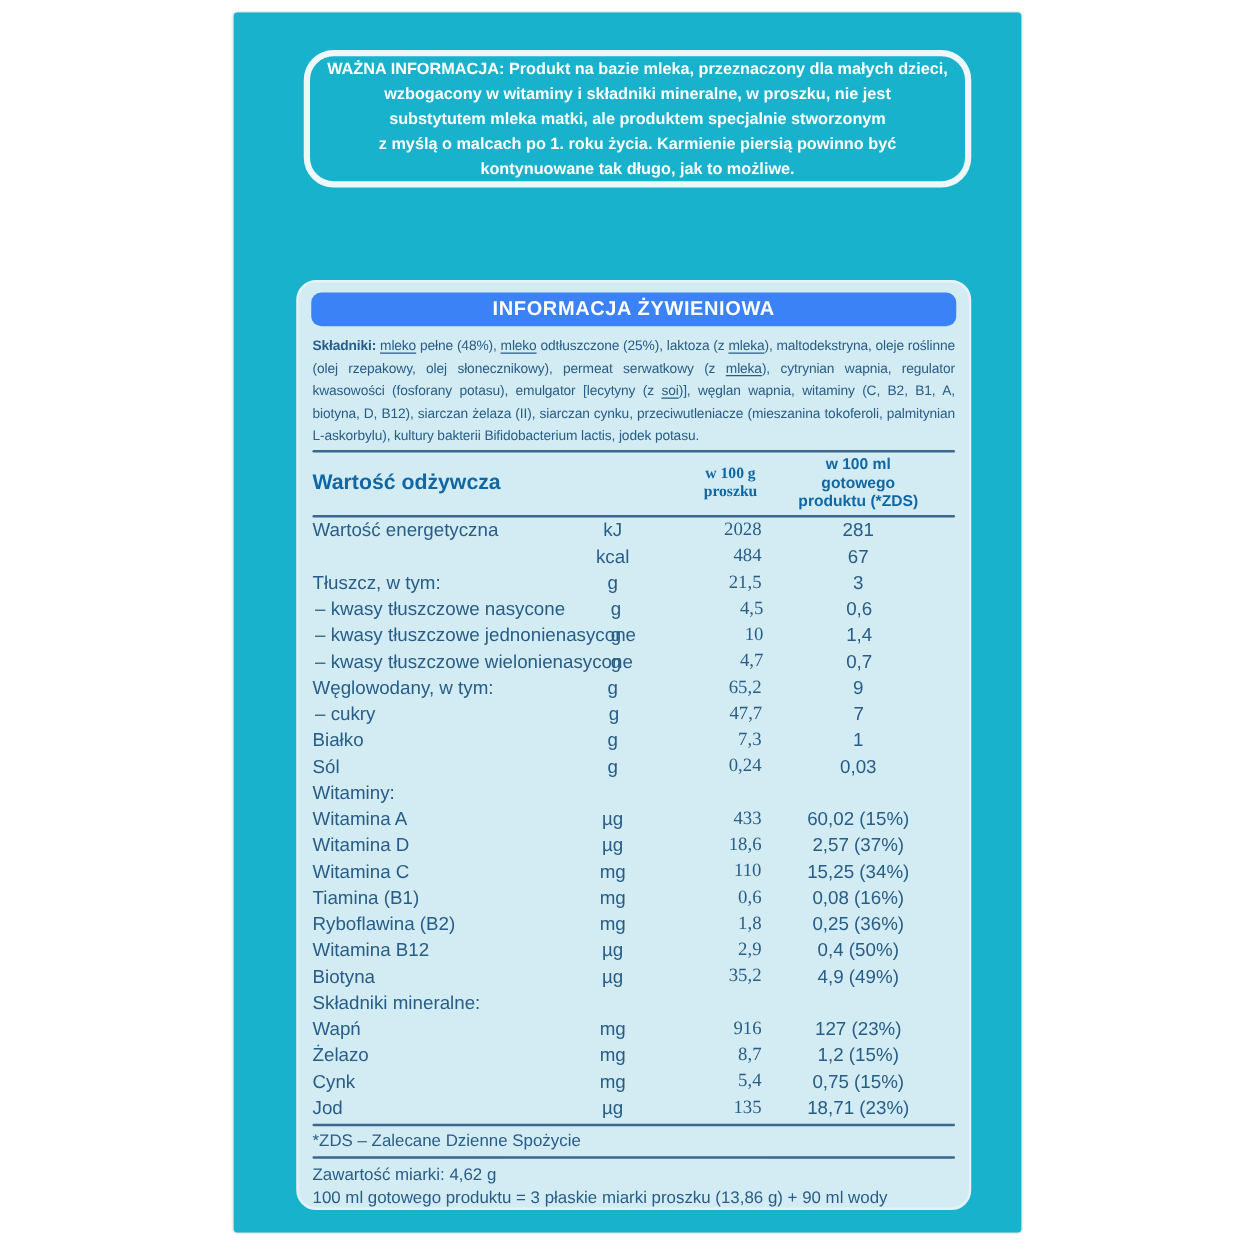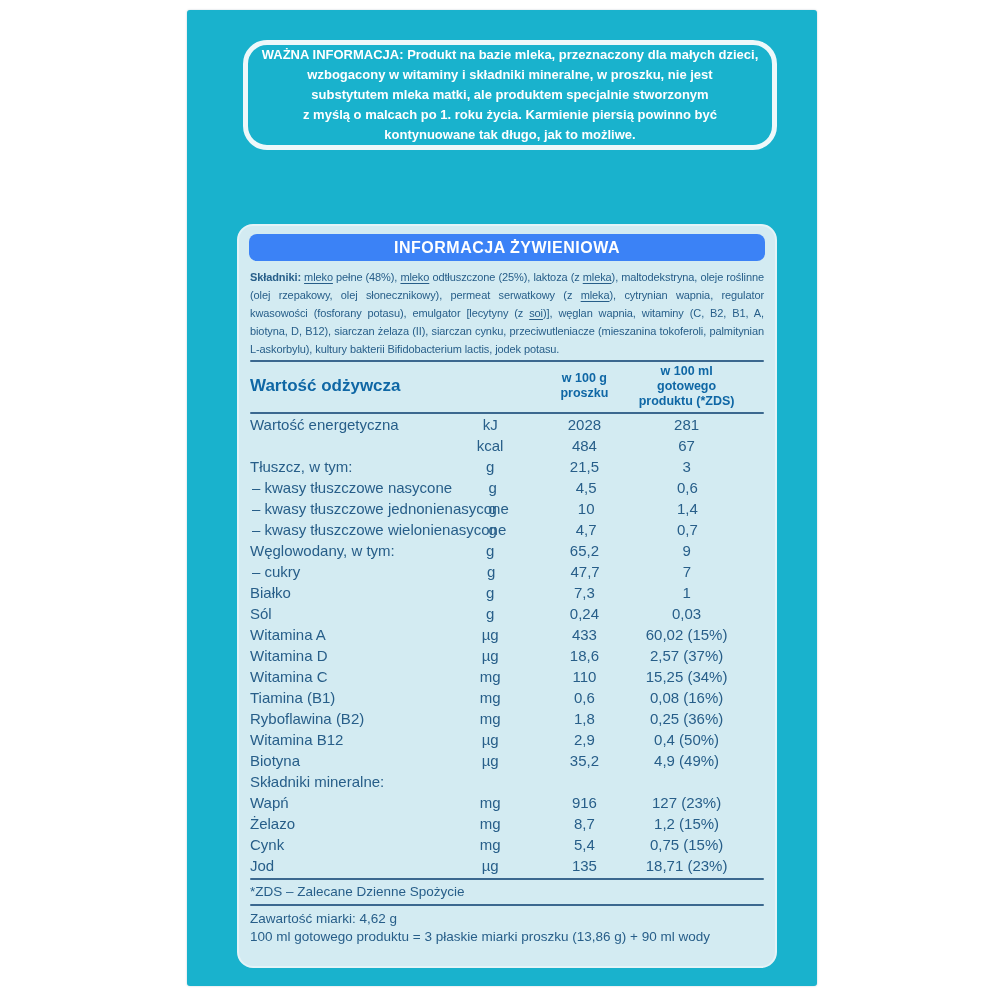--- a/index.html
+++ b/index.html
@@ -22,21 +22,21 @@
 
   .rule{margin:2px 11px 0;height:2px;background:#3b688f;border-radius:1px;}
 
   .thead{margin:0 11px;display:flex;align-items:center;height:48px;color:#0f67a5;}
   .thead .c-label{font-size:17px;font-weight:bold;}
   .thead .c-g,.thead .c-ml{font-weight:bold;font-size:12.5px;line-height:15px;display:flex;flex-direction:column;align-items:center;justify-content:center;}
   .thead .c-g div,.thead .c-ml div{white-space:nowrap;}
 
   .c-label{width:172px;white-space:nowrap;overflow:visible;}
   .c-unit{width:140px;text-align:center;}
-  .c-g{width:50px;text-align:center;}
+  .c-g{width:50px;text-align:right;font-family:Liberation Serif, serif;}
   .c-ml{width:156px;text-align:center;white-space:nowrap;}
 
   #tbody{margin:0 11px;}
   .trow{display:flex;height:21px;align-items:center;font-size:15px;color:#275e89;}
   .trow.sub .c-label{padding-left:2px;}
 
   .footnote{margin:1px 11px 0;height:21px;line-height:21px;font-size:13.5px;color:#275e89;}
   .footer{margin:4px 11px 0;font-size:13.5px;line-height:18px;color:#275e89;}
 </style>
 </head>
@@ -132,20 +132,26 @@
             <div class="c-unit">g</div>
             <div class="c-g">7,3</div>
             <div class="c-ml">1</div>
           </div>
           <div class="trow">
             <div class="c-label">Sól</div>
             <div class="c-unit">g</div>
             <div class="c-g">0,24</div>
             <div class="c-ml">0,03</div>
           </div>
+          <div class="trow section">
+            <div class="c-label">Witaminy:</div>
+            <div class="c-unit"></div>
+            <div class="c-g"></div>
+            <div class="c-ml"></div>
+          </div>
           <div class="trow">
             <div class="c-label">Witamina A</div>
             <div class="c-unit">µg</div>
             <div class="c-g">433</div>
             <div class="c-ml">60,02 (15%)</div>
           </div>
           <div class="trow">
             <div class="c-label">Witamina D</div>
             <div class="c-unit">µg</div>
             <div class="c-g">18,6</div>

